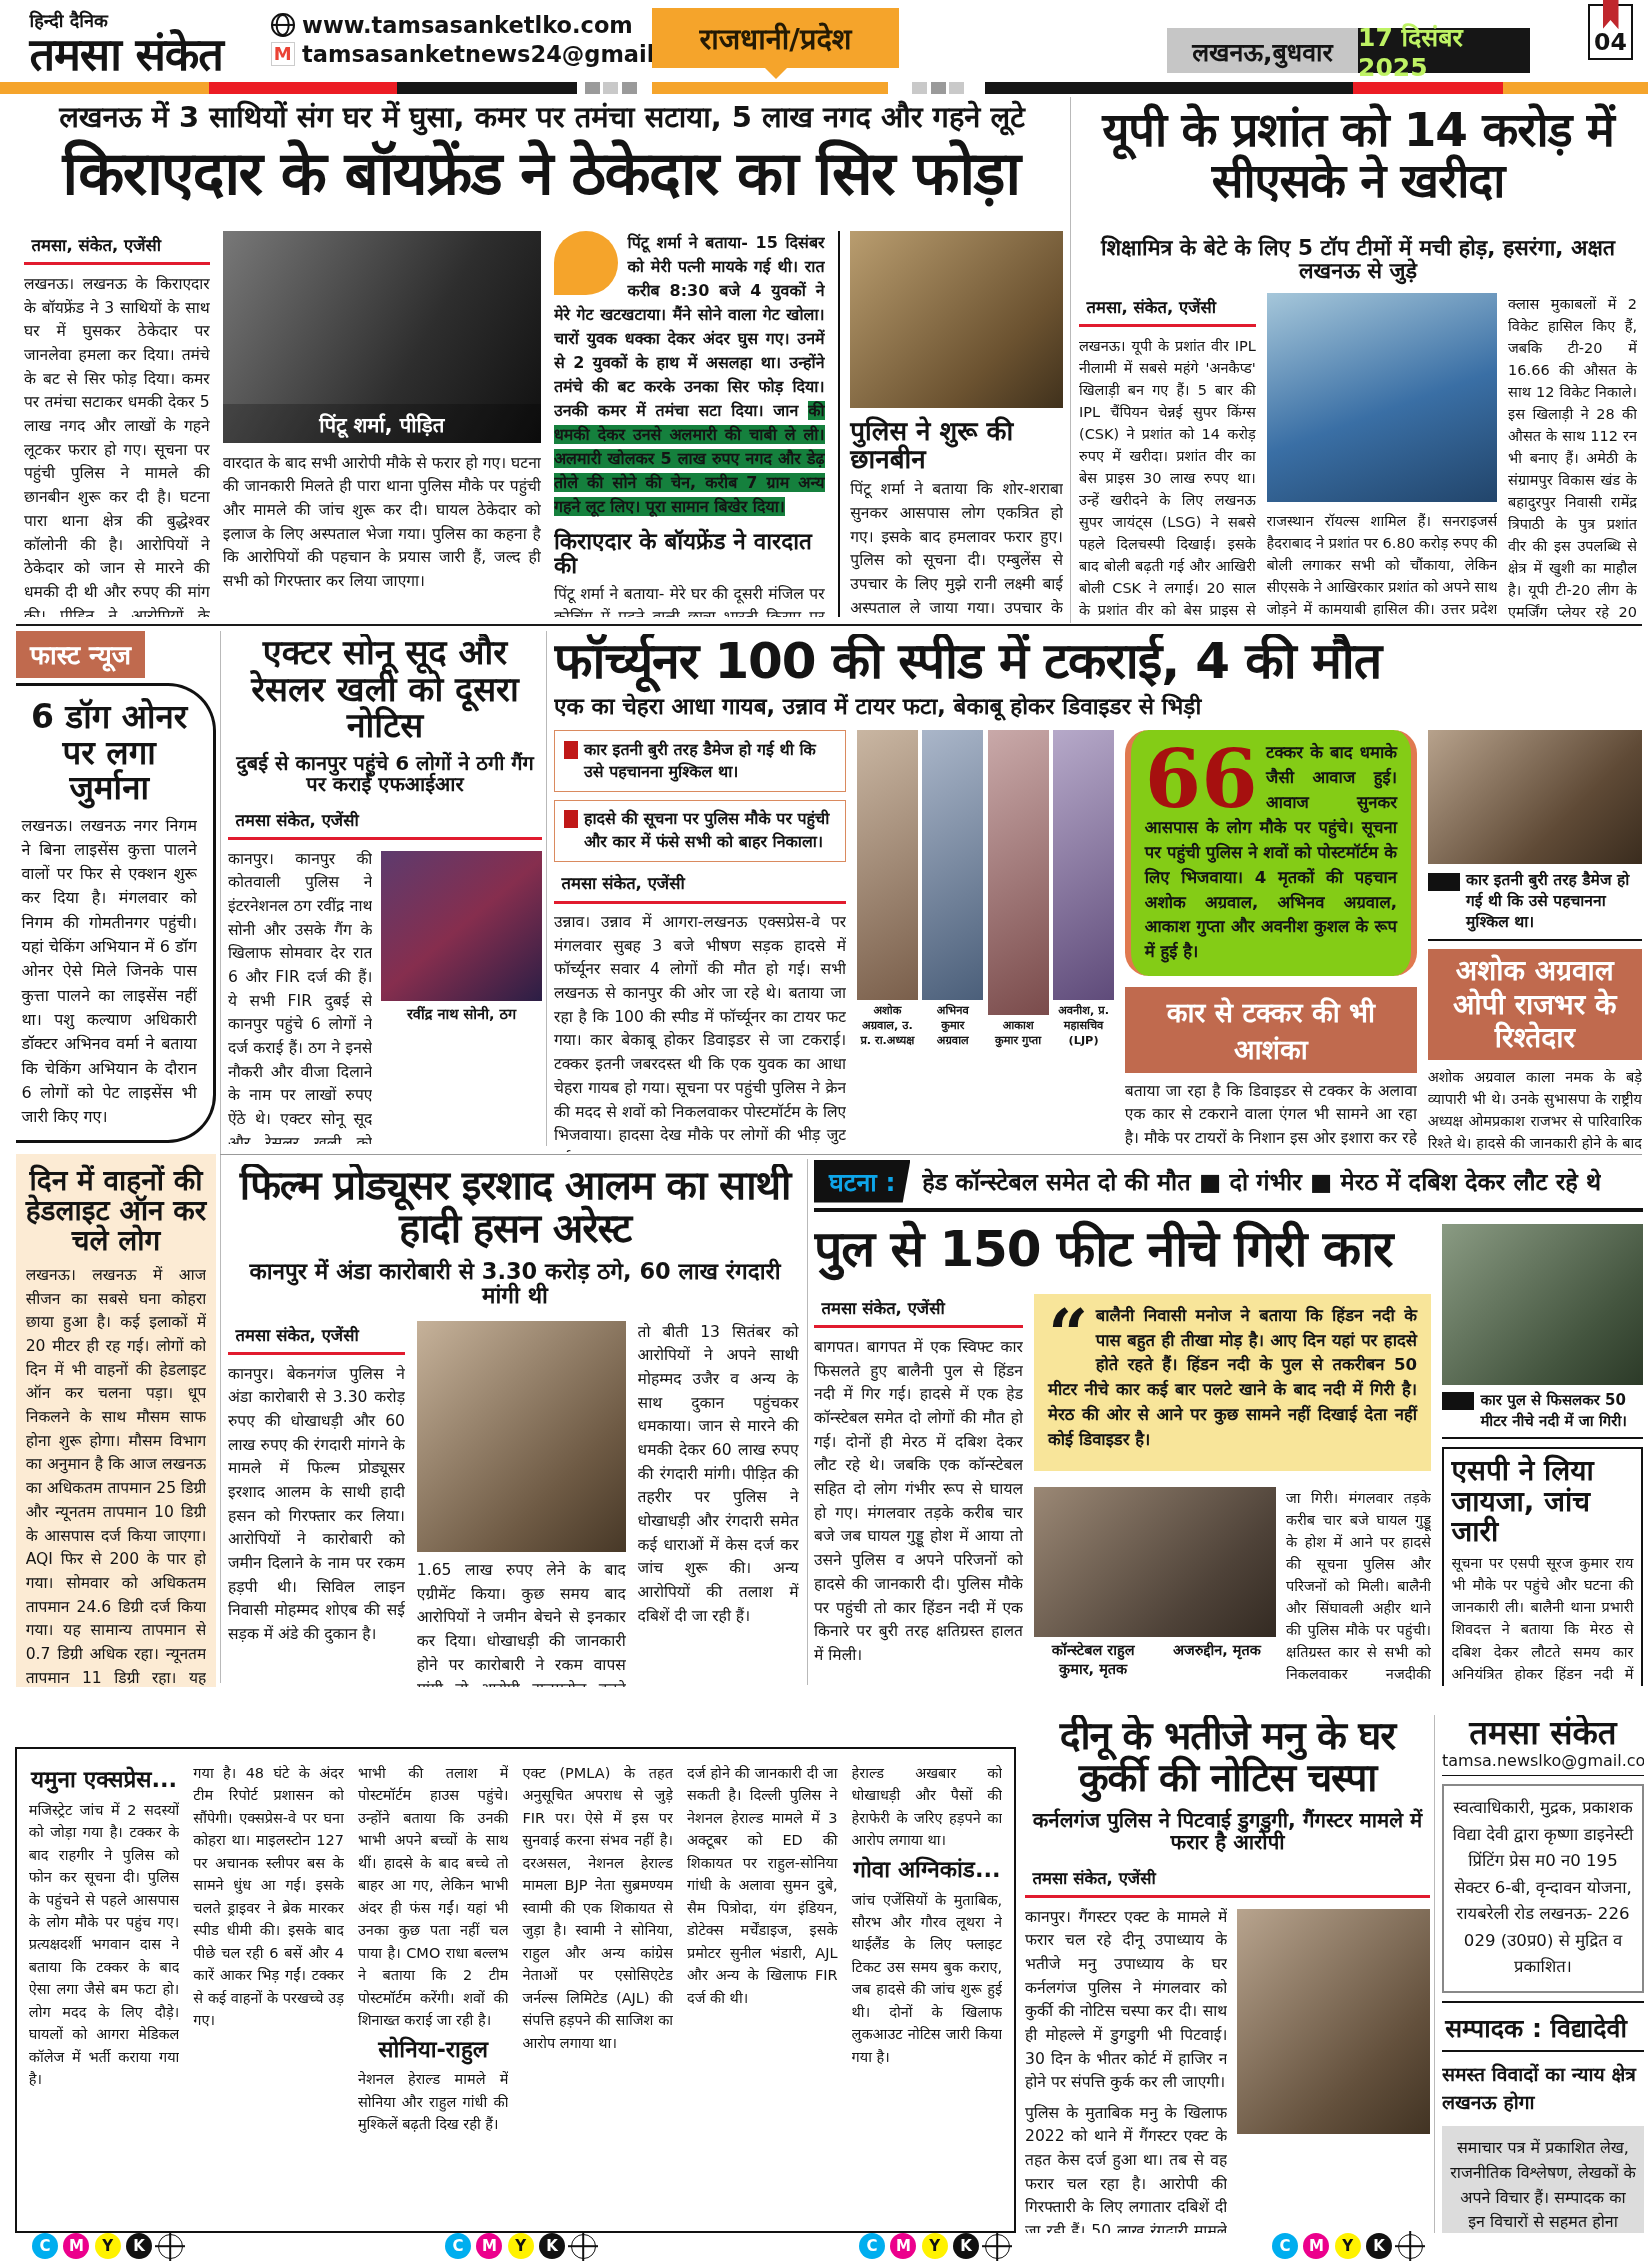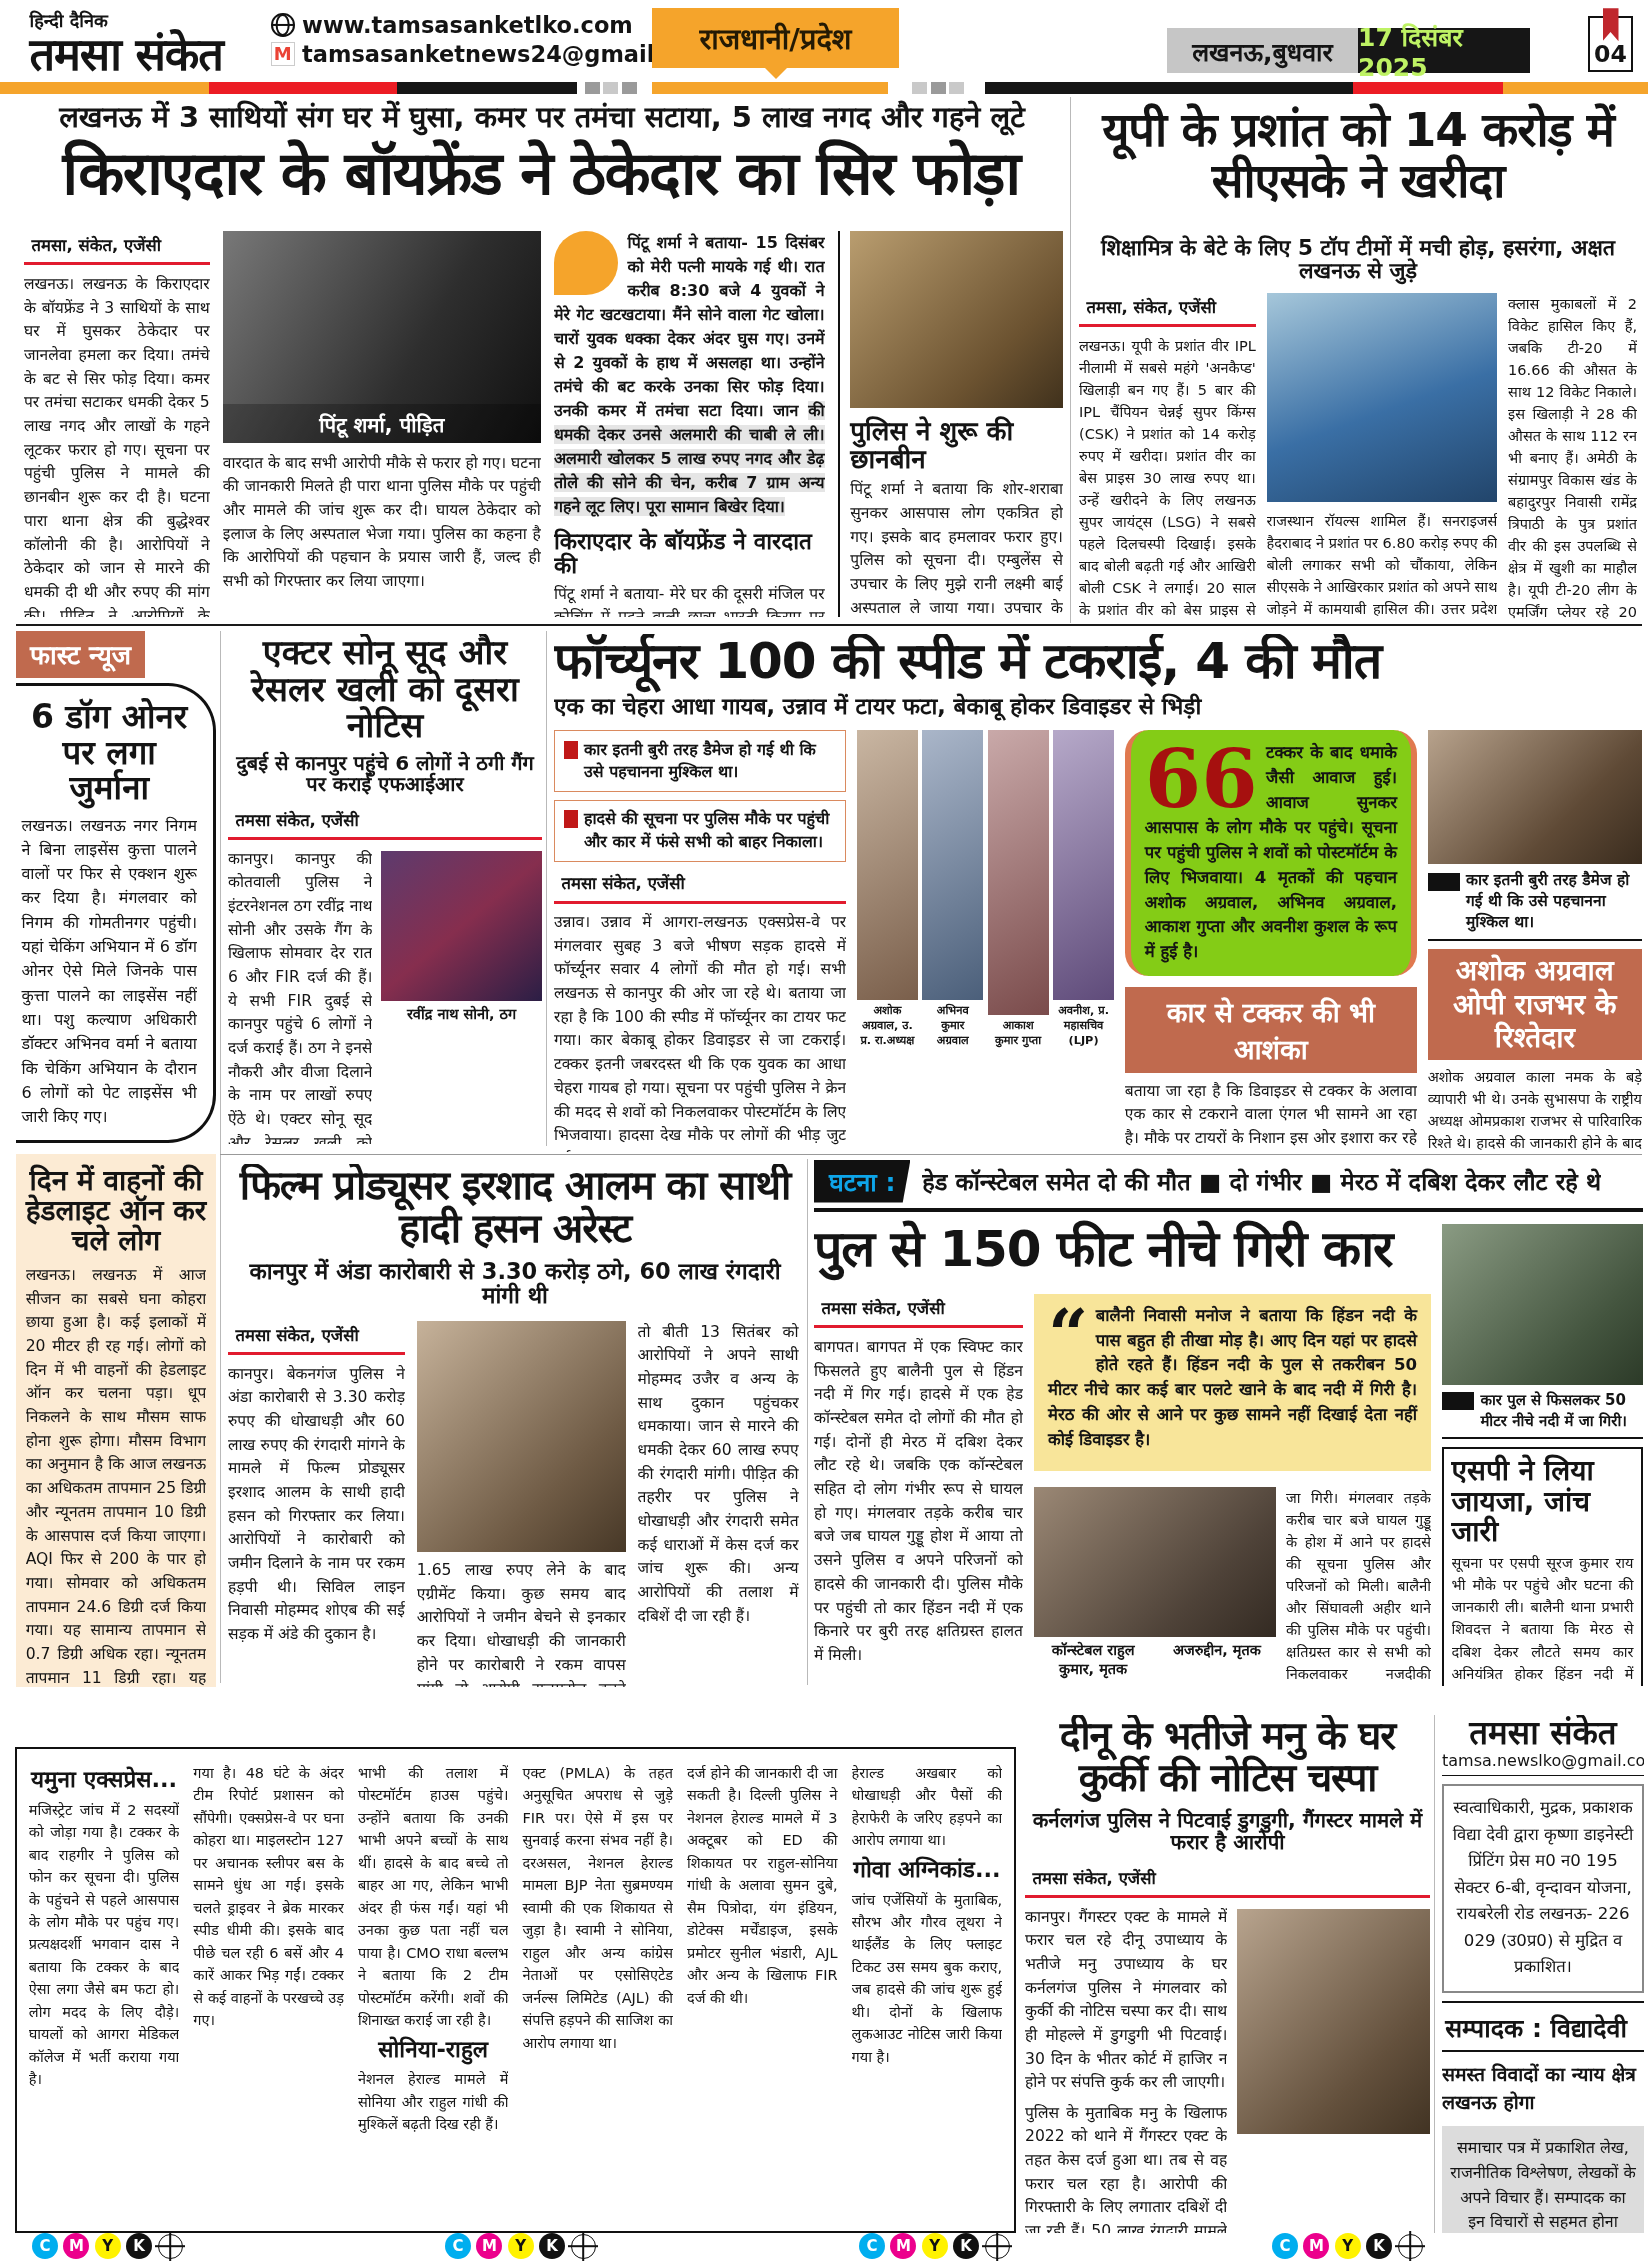--- a/index.html
+++ b/index.html
@@ -28,21 +28,21 @@
   .section-box{background:#F5A42B;display:flex;align-items:center;justify-content:center;font-size:29px;font-weight:bold;color:#241a04}
   .section-box::after{content:"";position:absolute;left:50%;bottom:-25px;transform:translateX(-50%);border:14px solid transparent;border-top-color:#F5A42B}
   .graybox{background:#c6c6c6;display:flex;align-items:center;justify-content:center;font-size:25px;font-weight:bold}
   .blackbox{background:#161616;color:#bef264;display:flex;align-items:center;justify-content:center;font-size:25px;font-weight:bold}
   .bookmark{border:2.1px solid #111;background:#fff;display:flex;flex-direction:column;align-items:center;justify-content:flex-end;position:relative}
   .ribbon{position:absolute;top:-9.7px;left:50%;transform:translateX(-50%);width:16px;height:33px;background:#c0272d;clip-path:polygon(0 0,100% 0,100% 100%,50% 72%,0 100%)}
   .pageno{font-size:23.6px;font-weight:bold;padding-bottom:2.1px}
   .seg{position:absolute;top:0;height:100%}
   
   .bubble{width:64px;height:64px;background:#F5A42B;border-radius:50% 50% 50% 0;float:left;margin:0 9.7px 4.3px 0}
-  .hl-y{background:#e5e5e5}
+  .hl-y{background:#15803d}
   
   .fast-label{background:#C06A4E;color:#fff;font-size:26px;font-weight:bold;padding:5.4px 14px;display:inline-block}
   .round-box{border:3.8px solid #111;border-left:none;border-radius:0 48px 48px 0;padding:13px 16px 10.7px 5.4px}
   .cream{background:#FCEBD4}
   
   .bullet-box{border:1.6px solid #DA8A5F;padding:7.5px 8.6px;font-size:16px;font-weight:bold;line-height:1.4;margin-bottom:7.5px;display:flex;gap:6.4px}
   .bullet-sq{width:14px;height:18px;background:#c01818;flex:none;margin-top:2.1px}
   .port{flex:1;display:flex;flex-direction:column}
   .terr{background:#C06A4E;color:#fff;font-weight:bold;text-align:center}
   .quote66{background:#84cc16;border-left:6.4px solid #E0794F;border-right:6.4px solid #E0794F;border-radius:23.6px;padding:10.7px 14px;overflow:hidden}
@@ -100,21 +100,21 @@
     <div class="contact-row">
       <span class="gmail">M</span>
       <span class="contact-txt">tamsasanketnews24@gmail.com</span>
     </div>
   </div>
   <div class="abs section-box" style="left:652px;top:7.5px;width:247px;height:60px">
     <span>राजधानी/प्रदेश</span>
   </div>
   <div class="abs graybox" style="left:1167px;top:28px;width:191px;height:45px">लखनऊ,बुधवार</div>
   <div class="abs blackbox" style="left:1358px;top:28px;width:172px;height:45px">17 दिसंबर 2025</div>
-  <div class="abs bookmark" style="left:1588px;top:16px;width:45px;height:56px">
+  <div class="abs bookmark" style="left:1588px;top:4px;width:45px;height:56px">
     <span class="ribbon"></span>
     <span class="pageno">04</span>
   </div>
 
   <div class="abs" style="left:0;top:82px;width:1648px;height:11.8px">
     <span class="seg" style="left:0;width:209px;background:#F5A42B"></span>
     <span class="seg" style="left:209px;width:188px;background:#EC1C24"></span>
     <span class="seg" style="left:397px;width:180px;background:#161616"></span>
     <span class="seg" style="left:585px;width:15px;background:#9a9a9a"></span>
     <span class="seg" style="left:603px;width:15px;background:#c9c9c9"></span>

